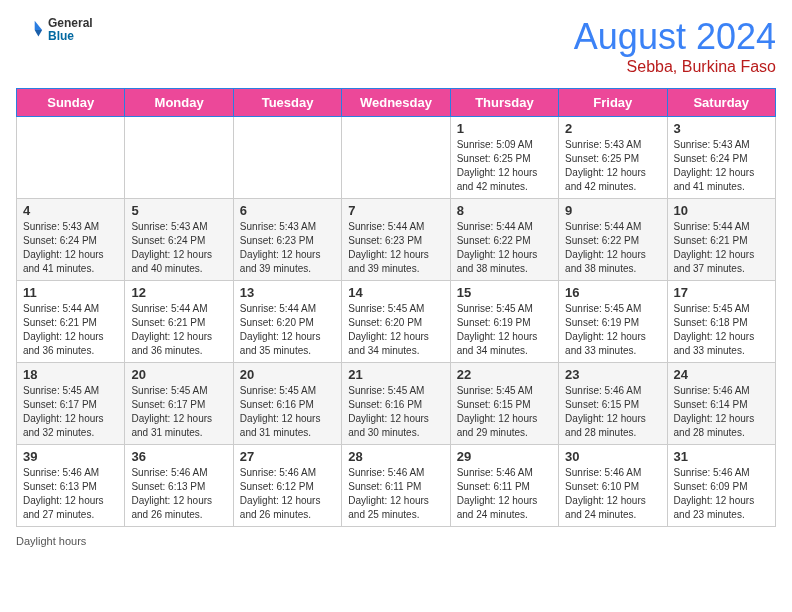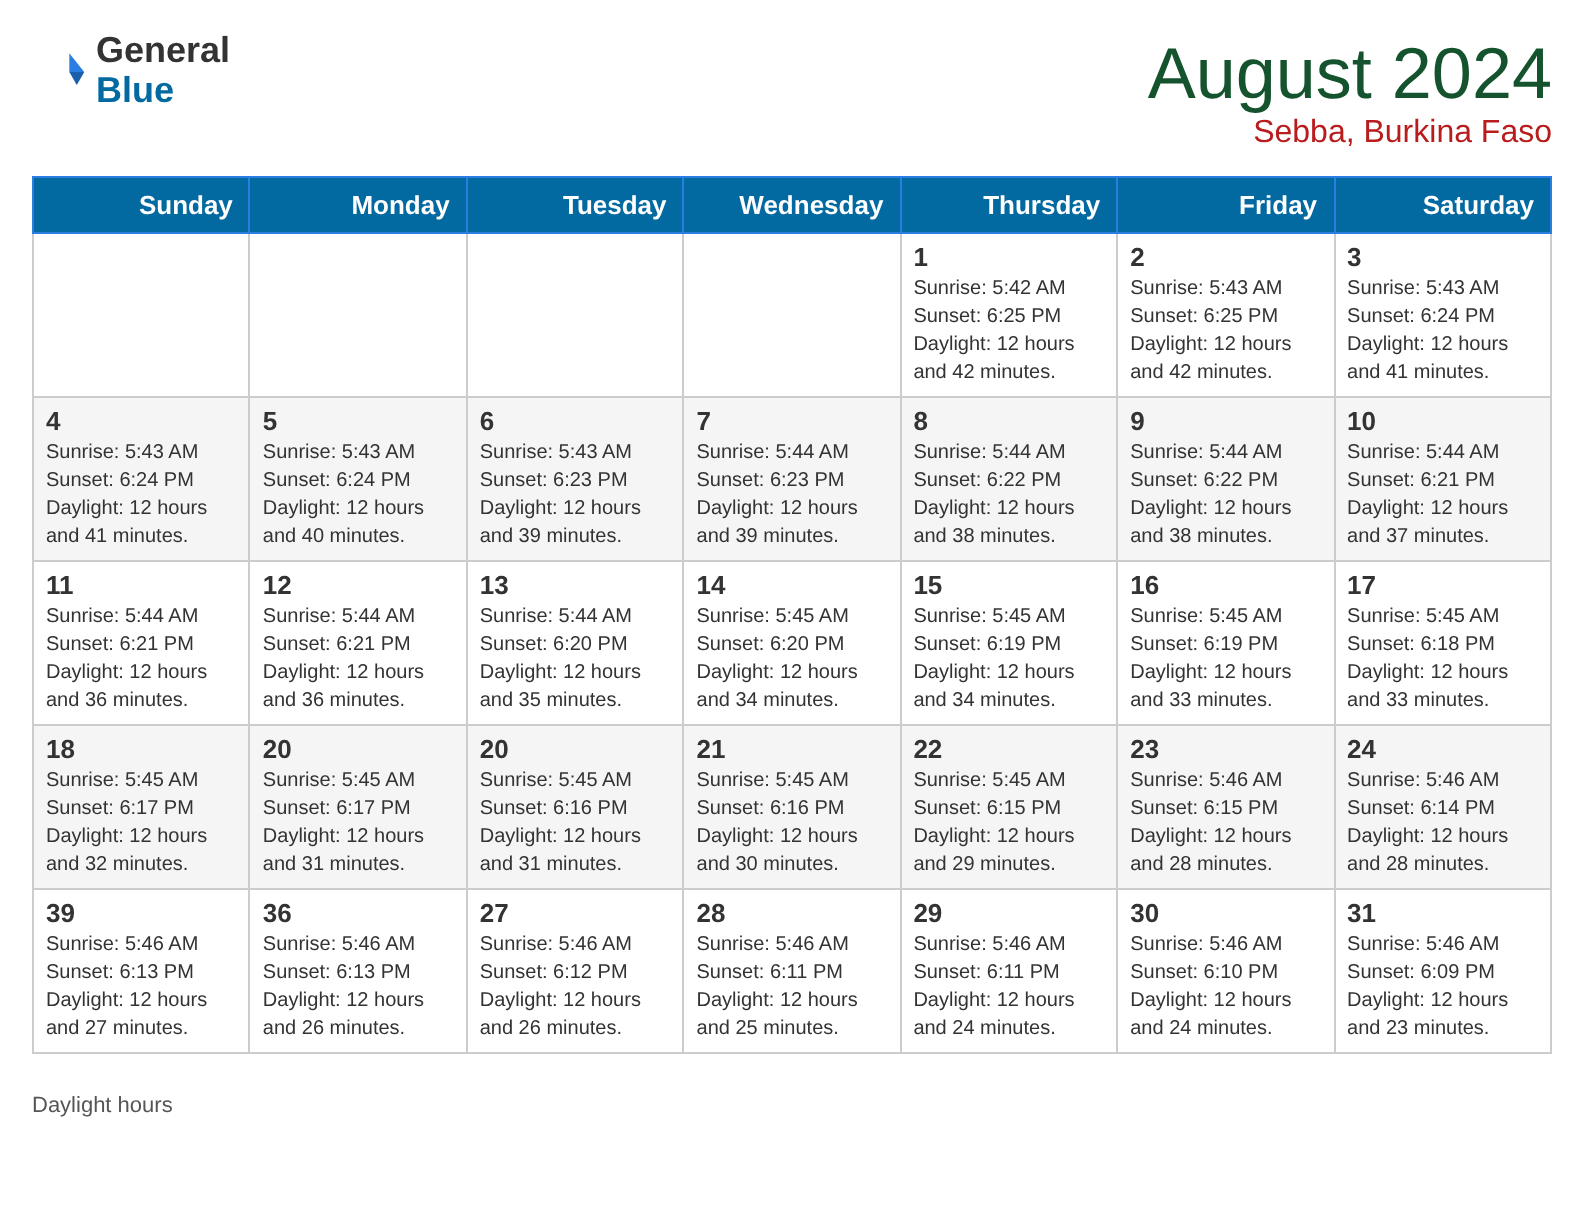--- a/index.html
+++ b/index.html
@@ -15,50 +15,50 @@
       justify-content: space-between;
       align-items: flex-start;
       margin-bottom: 12px;
     }
     .logo {
       display: flex;
       align-items: center;
       gap: 4px;
     }
     .logo-text {
-      font-size: 18px;
+      font-size: 12px;
       font-weight: bold;
       line-height: 1.1;
     }
     .logo-general { color: #333; }
     .logo-blue { color: #0369a1; }
     .logo-icon {
       width: 28px;
       height: 28px;
     }
     .title-area {
       text-align: right;
     }
     .month-title {
       font-size: 36px;
       font-weight: normal;
-      color: #14532d;
+      color: #3b82f6;
     }
     .subtitle {
       font-size: 16px;
       color: #b91c1c;
     }
     .calendar {
       width: 100%;
       border-collapse: collapse;
     }
     .calendar th {
-      background-color: #0369a1;
+      background-color: #ec4899;
       color: #fff;
-      text-align: right;
+      text-align: center;
       padding: 6px 8px;
       font-size: 13px;
       font-weight: bold;
       border: 1px solid #2a7de1;
     }
     .calendar td {
       vertical-align: top;
       border: 1px solid #ccc;
       padding: 4px 6px;
       width: calc(100% / 7);
@@ -81,21 +81,21 @@
     }
     .day-info {
       font-size: 10px;
       line-height: 1.4;
       color: #333;
     }
     .empty-cell {
       background: #fff !important;
     }
     .footer {
-      margin-top: 20px;
+      margin-top: 8px;
       font-size: 11px;
       color: #555;
       text-align: left;
     }
   </style>
 </head>
 <body>
 
 <div class="header-area">
   <div class="logo">
@@ -127,21 +127,21 @@
       </tr>
   </thead>
   <tbody id="calendar-body">
   <tr>
         <td class="empty-cell"></td>
         <td class="empty-cell"></td>
         <td class="empty-cell"></td>
         <td class="empty-cell"></td>
         <td>
           <span class="day-number">1</span>
-          <div class="day-info" style="white-space: pre-line;">Sunrise: 5:42 AM
+          <div class="day-info" style="white-space: pre-line;">Sunrise: 5:09 AM
 Sunset: 6:25 PM
 Daylight: 12 hours and 42 minutes.</div>
         </td>
         <td>
           <span class="day-number">2</span>
           <div class="day-info" style="white-space: pre-line;">Sunrise: 5:43 AM
 Sunset: 6:25 PM
 Daylight: 12 hours and 42 minutes.</div>
         </td>
         <td>

